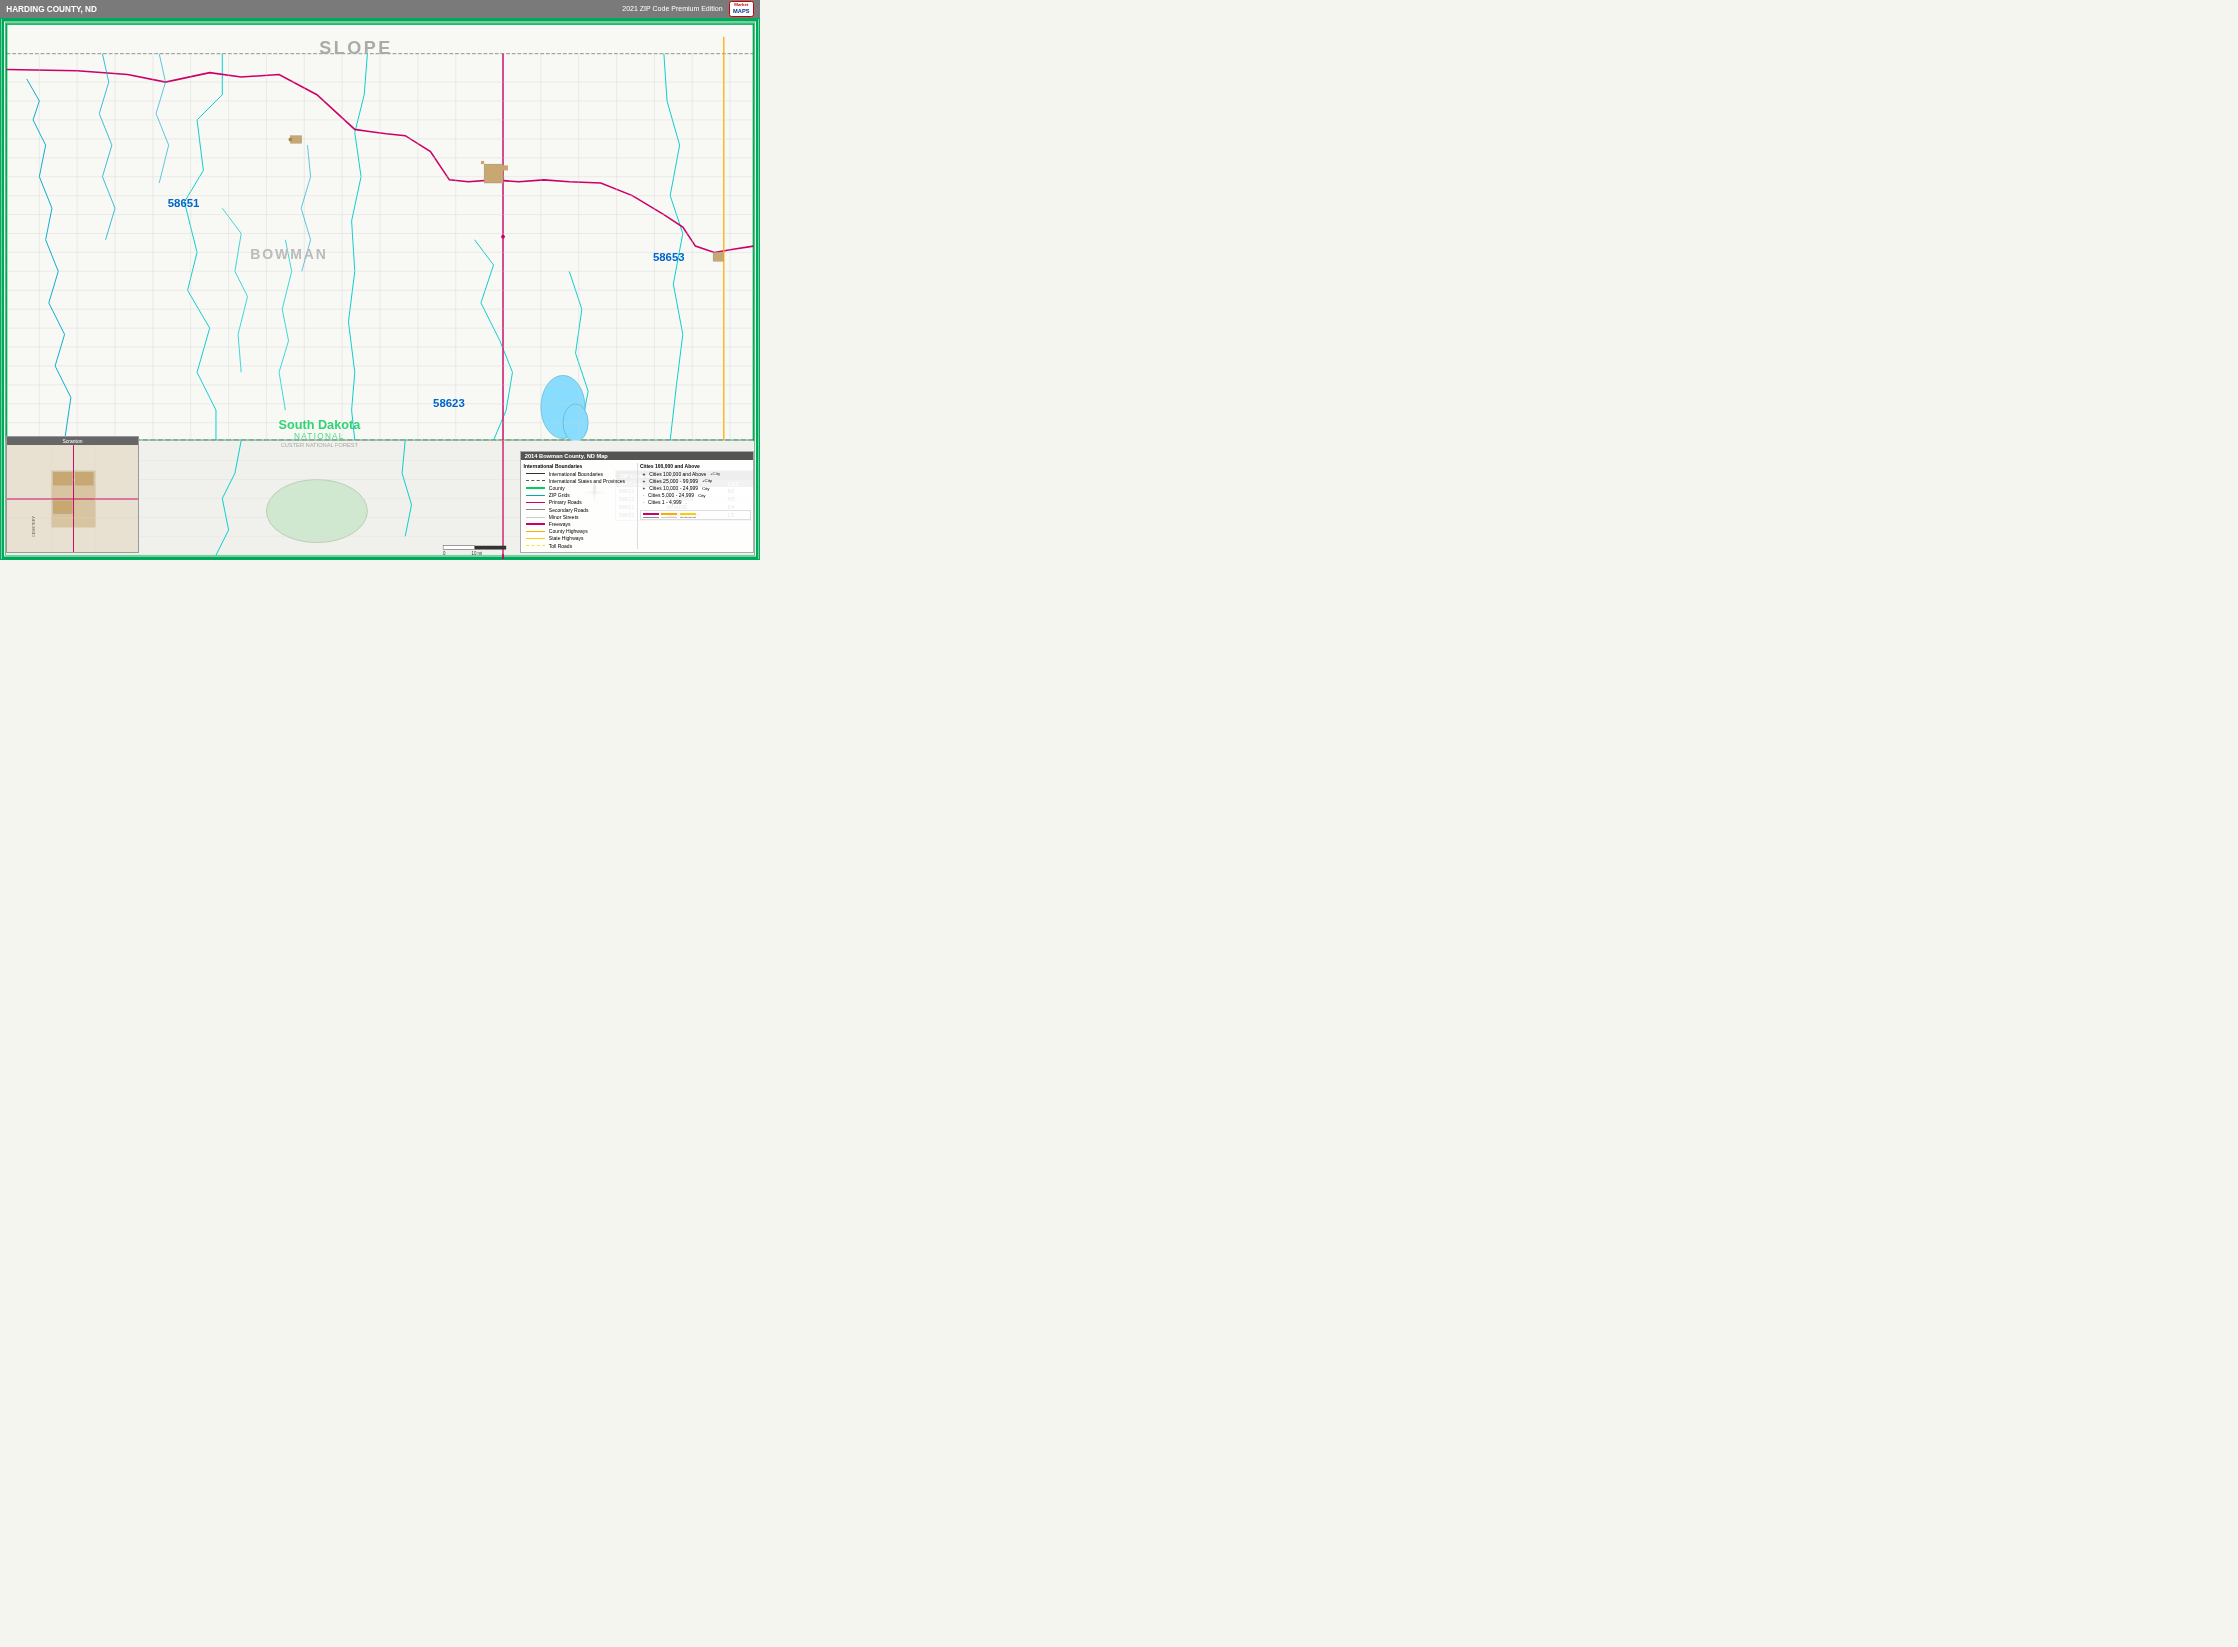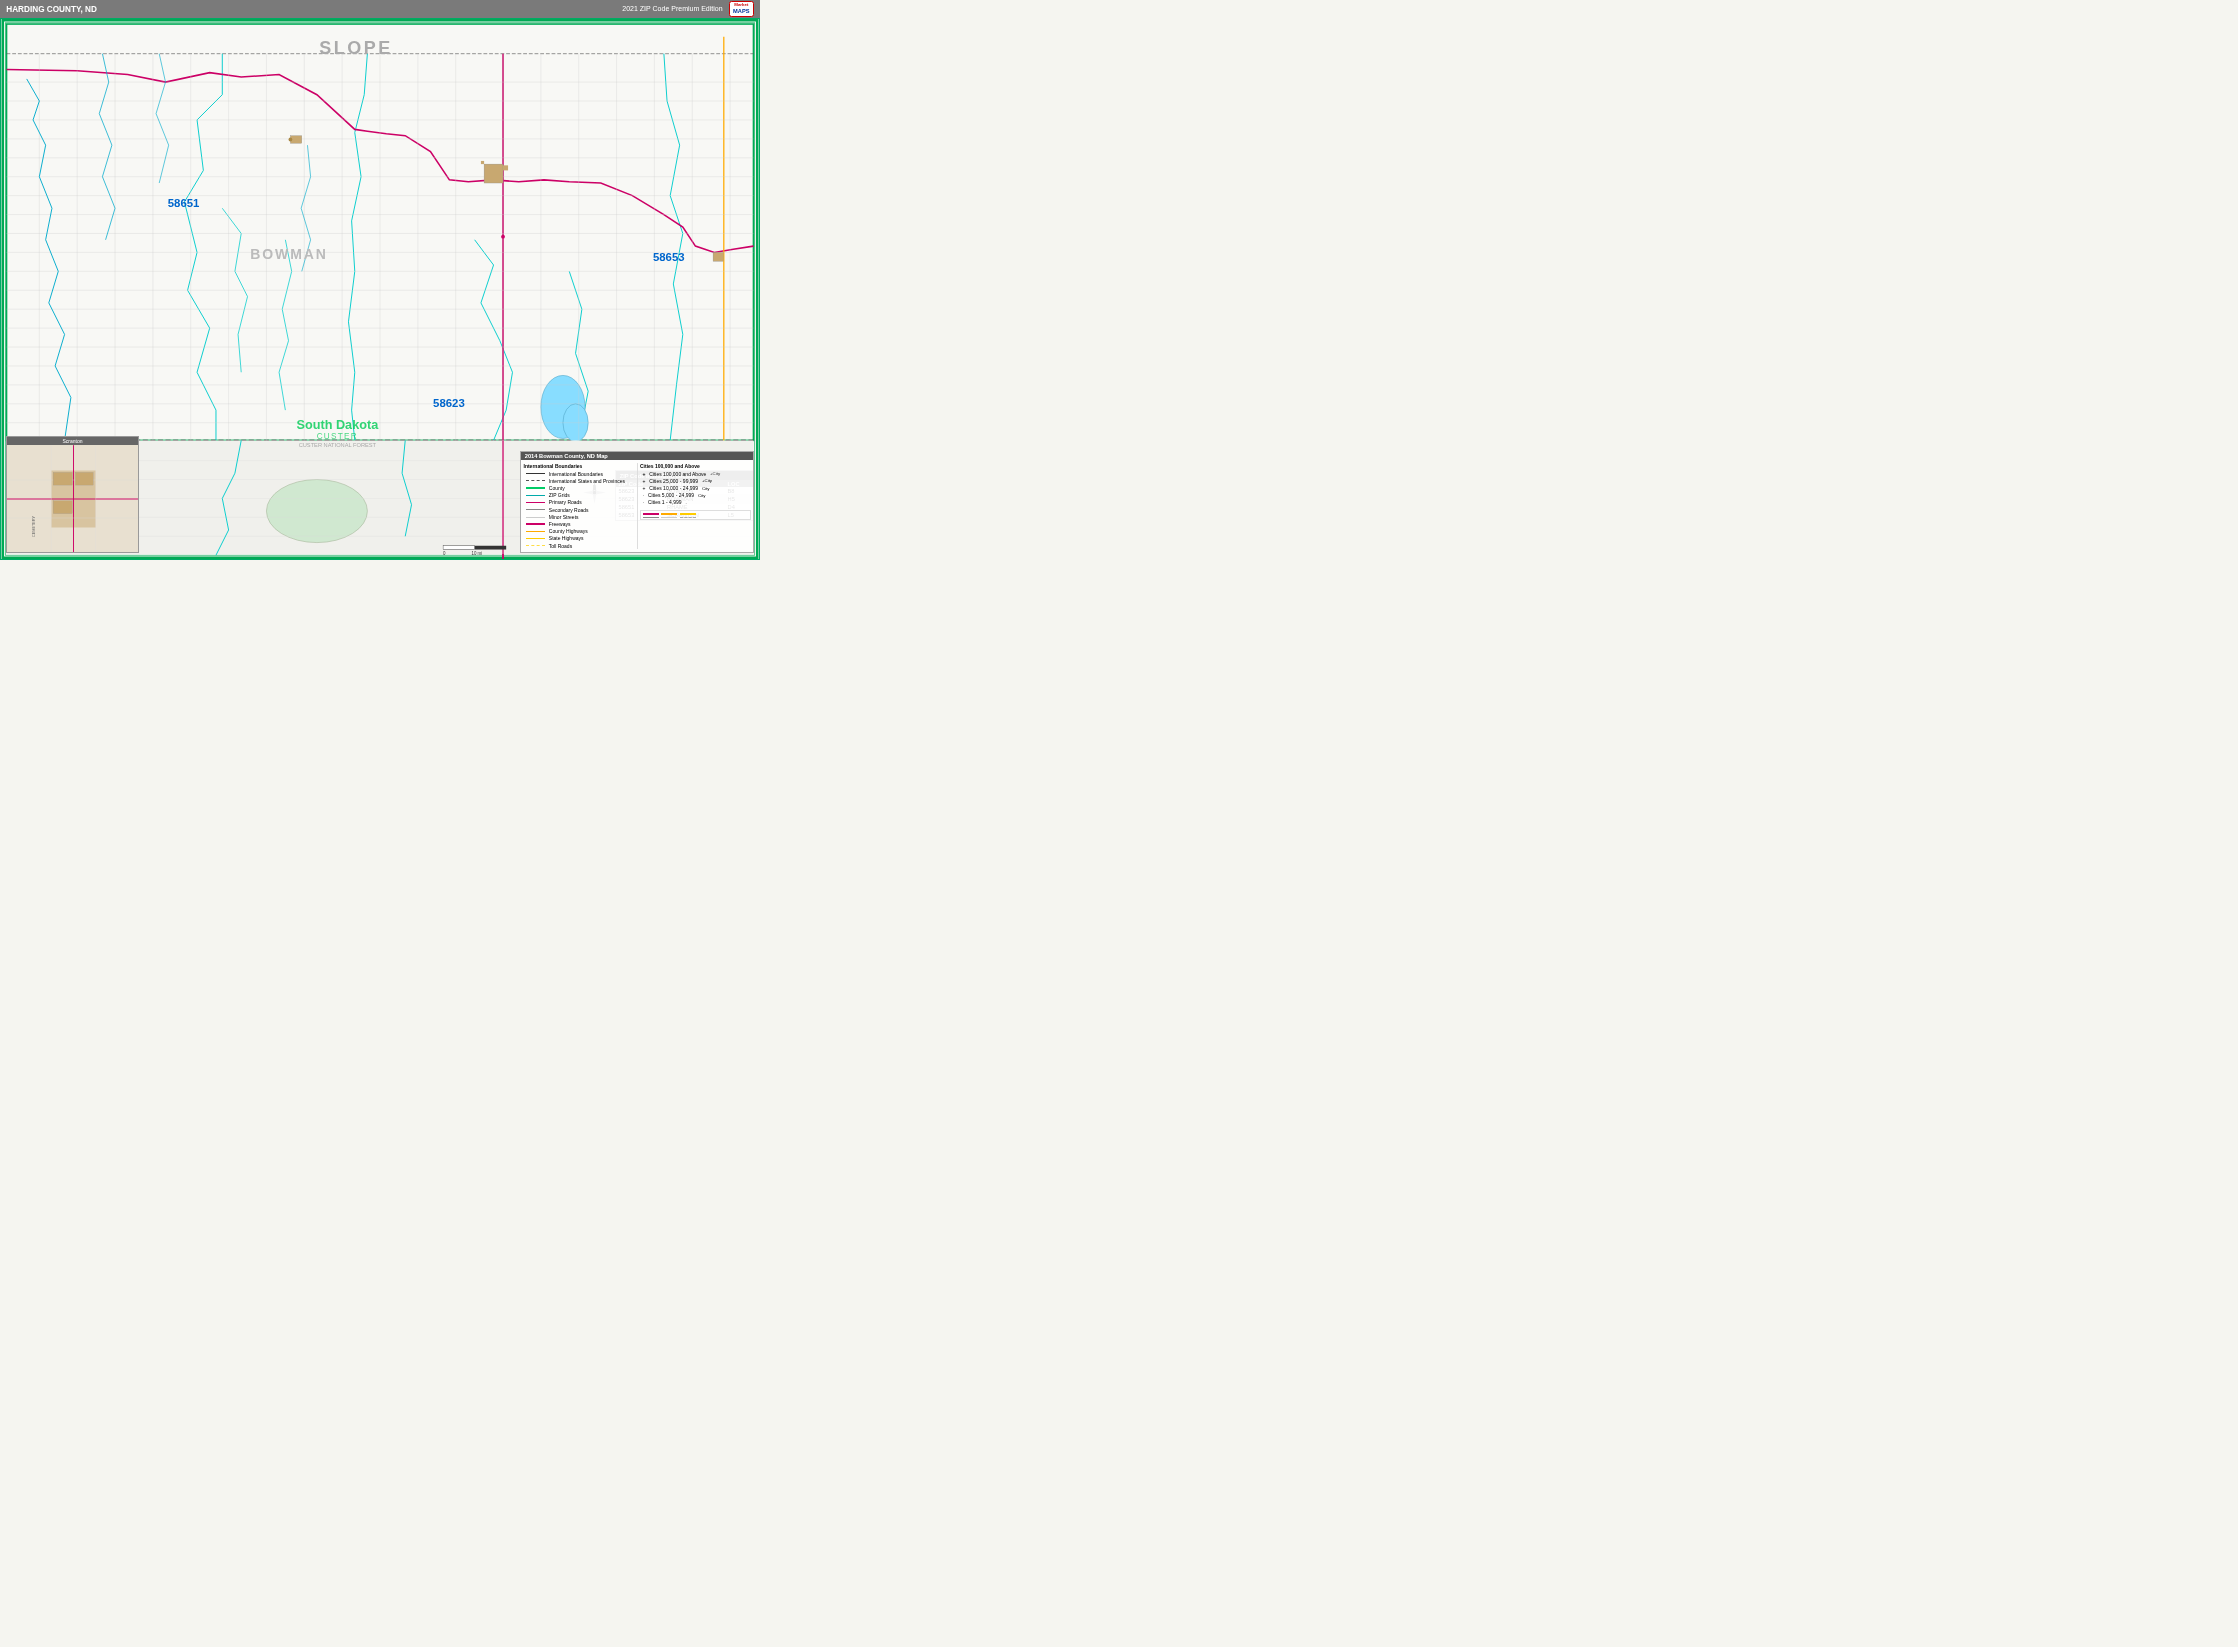--- a/index.html
+++ b/index.html
@@ -312,23 +312,23 @@
   <div style="position:absolute; top:19px; left:42%; font-size:18px; color:#aaa; font-weight:bold; letter-spacing:2.5px;">SLOPE</div>
 
   <div style="position:absolute; top:42%; left:38%; transform:translateX(-50%); font-size:14px; color:#bbb; font-weight:bold; letter-spacing:1.9px;">BOWMAN</div>
 
   <div class="zip-label" style="top:33%; left:22%;">58651</div>
 
   <div class="zip-label" style="top:70%; left:57%;">58623</div>
 
   <div class="zip-label" style="top:43%; left:86%;">58653</div>
 
-  <div style="position:absolute; bottom:111px; left:42%; transform:translateX(-50%); text-align:center;margin-left:18px;">
+  <div style="position:absolute; bottom:111px; left:42%; transform:translateX(-50%); text-align:center;">
     <div style="font-size:12.7px; color:#00cc55; font-weight:bold; opacity:0.8;">South Dakota</div>
-    <div style="font-size:8.2px; color:#00cc55; letter-spacing:1.3px; opacity:0.7;">CUSTER</div>
+    <div style="font-size:8.2px; color:#00cc55; letter-spacing:1.3px; opacity:0.7;">NATIONAL</div>
     <div style="font-size:5.7px; color:#aaa; text-align:center; margin-top:1.3px;">CUSTER NATIONAL FOREST</div>
   </div>
 
   <div class="inset-map">
     <div class="inset-title">Scranton</div>
     <svg width="133" height="108" viewBox="0 0 210 170">
       <rect width="210" height="170" fill="#e8e0d0"></rect>
 
       <rect x="70" y="40" width="70" height="90" fill="#c8a870" opacity="0.5"></rect>
 

